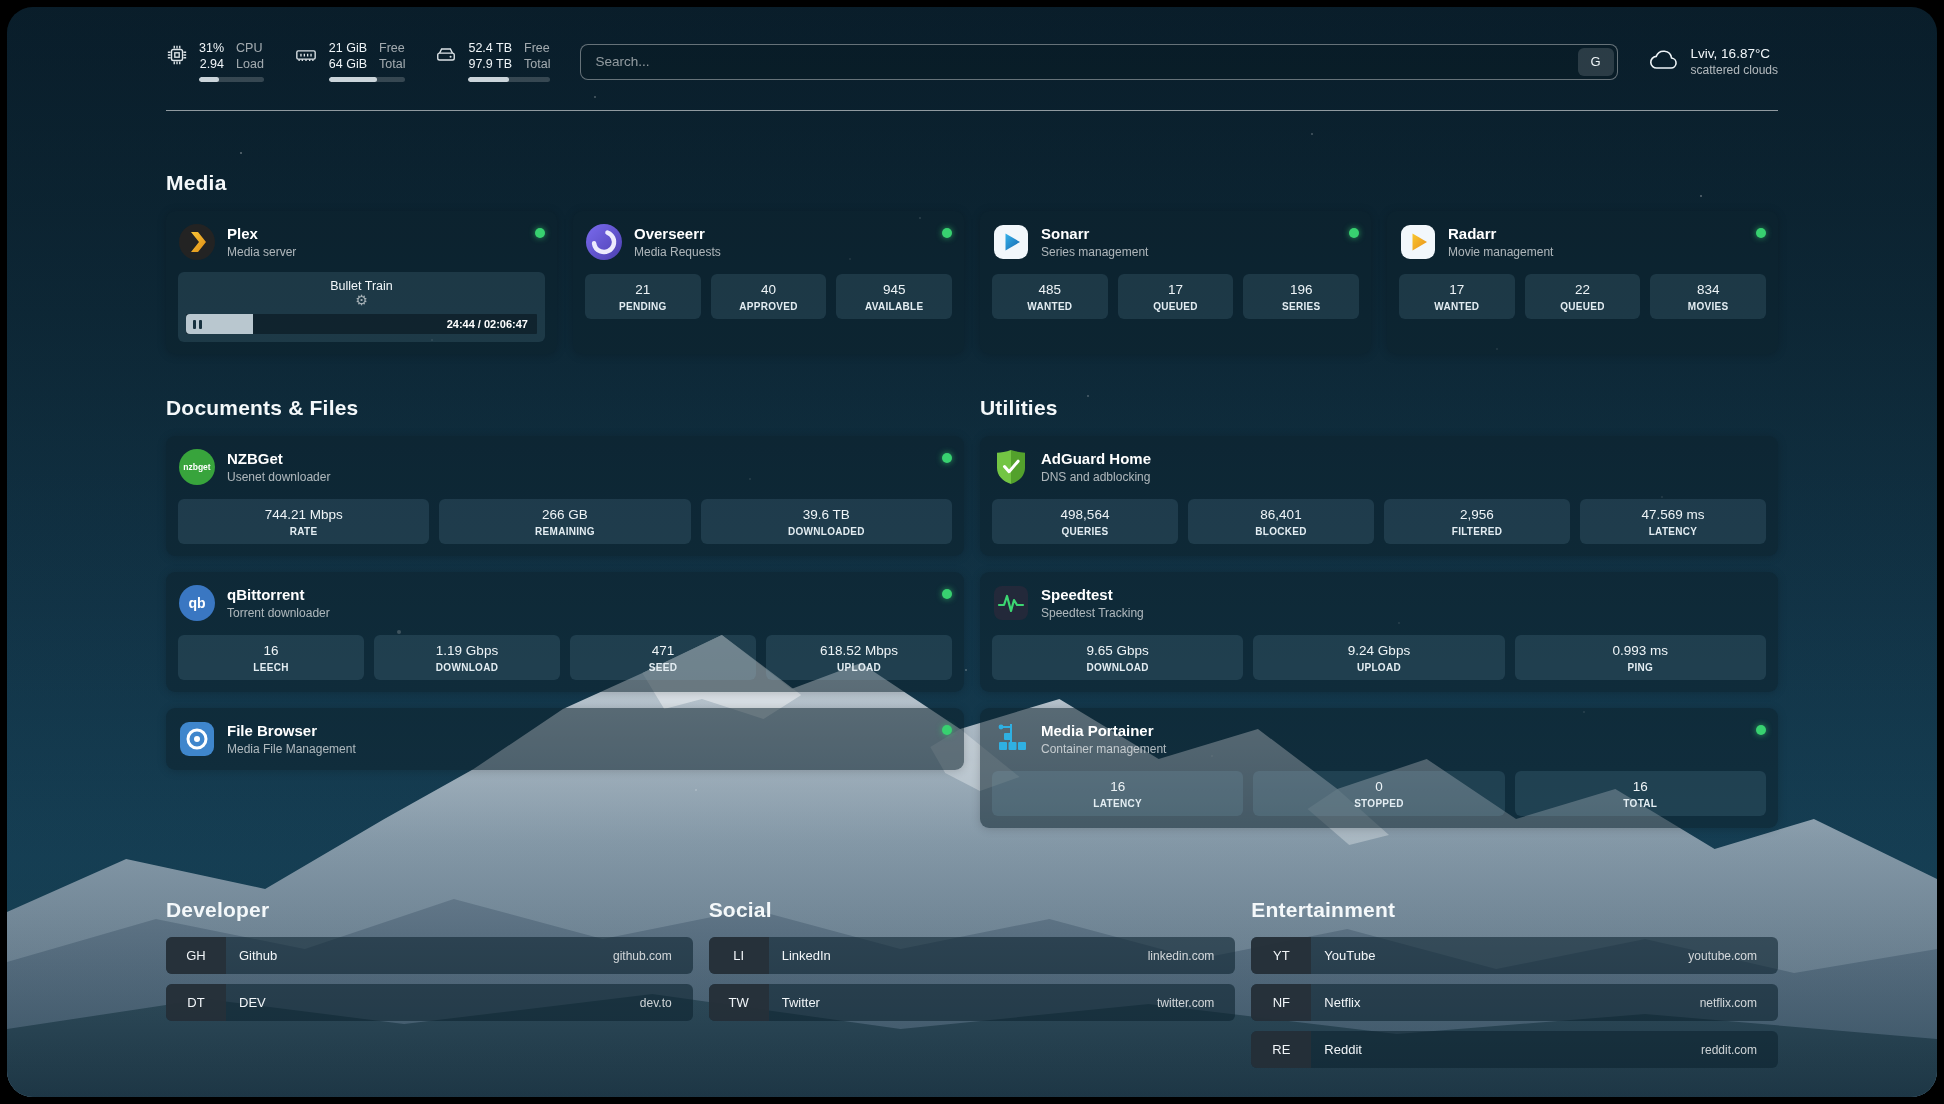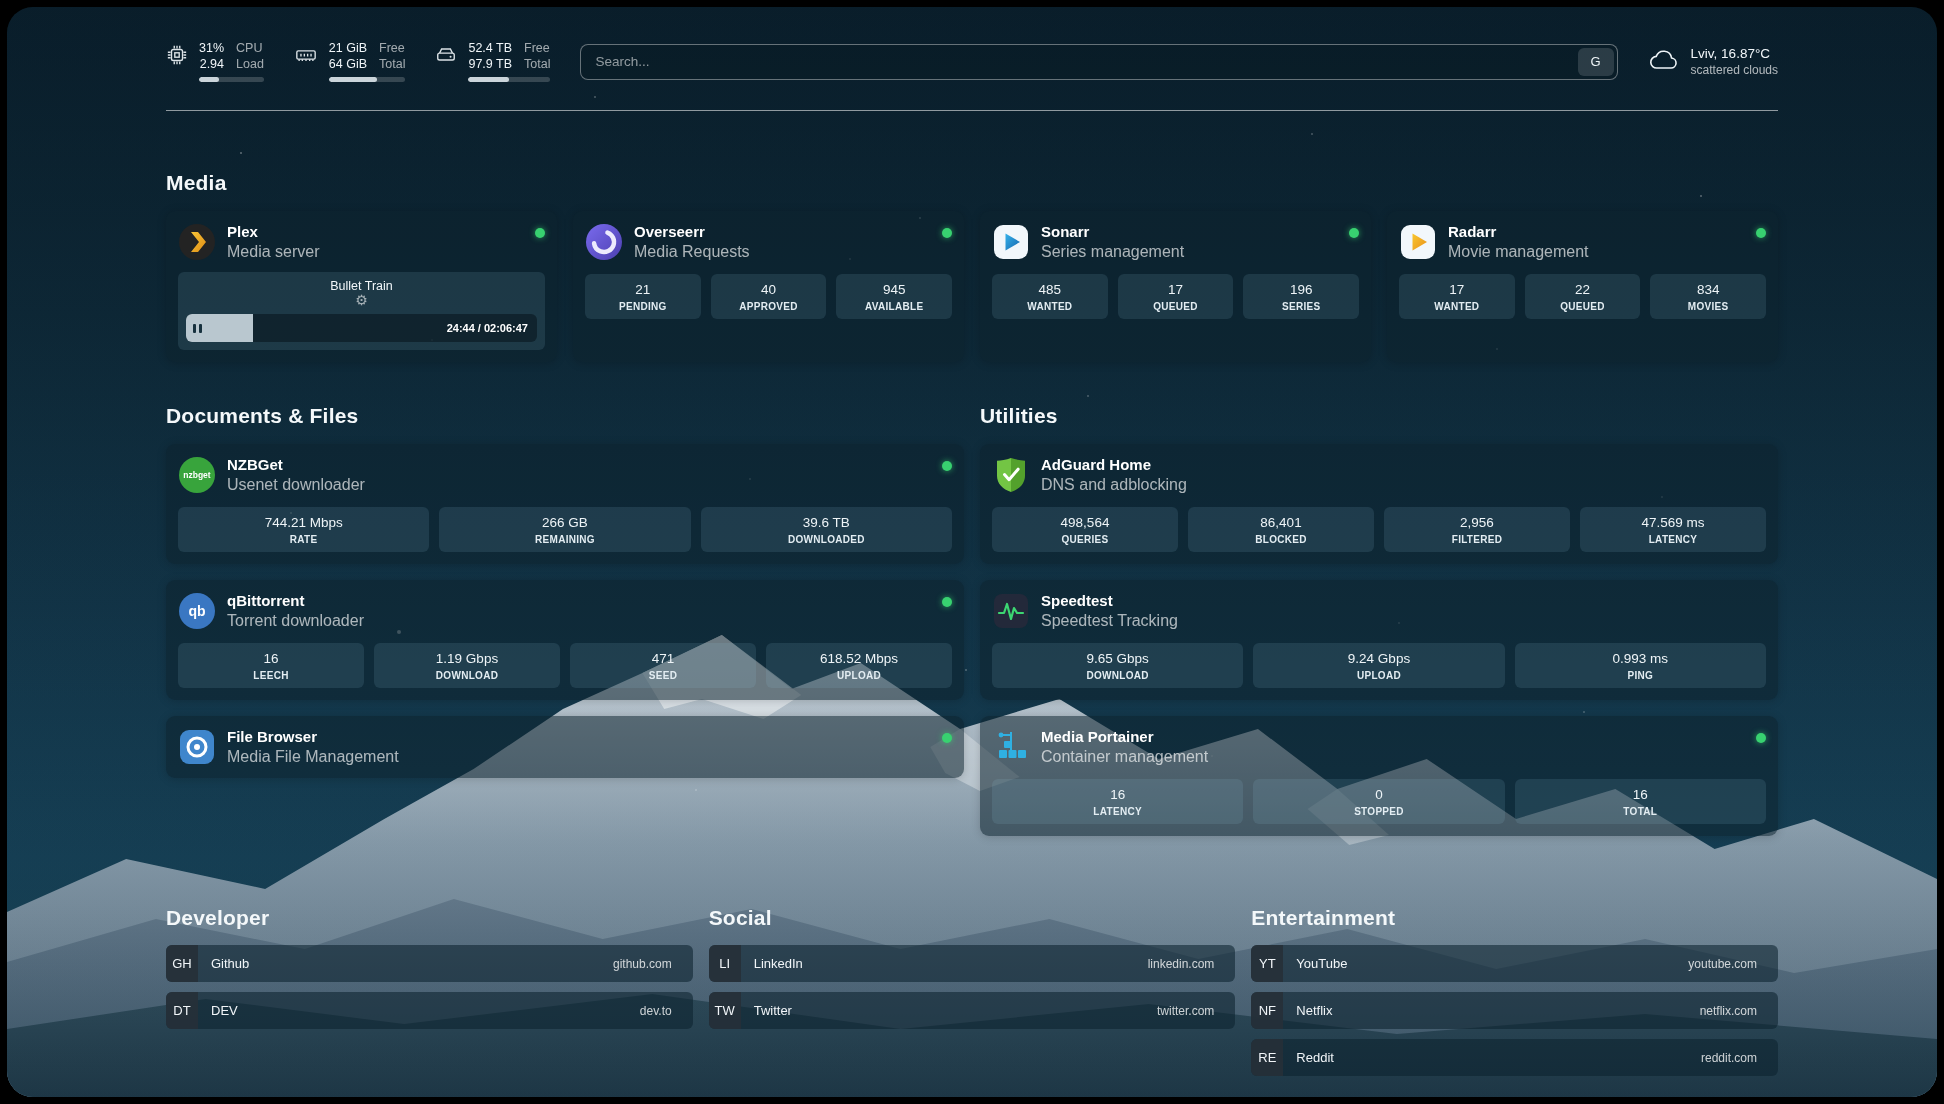--- a/index.html
+++ b/index.html
@@ -53,46 +53,46 @@
   .section-heading { font-size:21px; font-weight:700; color:#f4f8fa; letter-spacing:.2px; }
   .media-heading { margin-top:60px; }
   .media-grid { margin-top:16px; display:grid; grid-template-columns:repeat(4,1fr); gap:16px; }
 
   .card { background:rgba(12,35,46,.55); border-radius:9px; padding:12px; position:relative;
     box-shadow:0 1px 10px rgba(0,0,0,.18); }
   .card-head { display:flex; align-items:center; gap:11px; }
   .svc-icon { width:38px; height:38px; flex:none; display:flex; align-items:center; justify-content:center; }
   .svc-meta { min-width:0; }
   .svc-name { font-size:15px; font-weight:700; color:#fff; }
-  .svc-desc { font-size:16px; color:rgba(255,255,255,.66); margin-top:3px; }
+  .svc-desc { font-size:12px; color:rgba(255,255,255,.66); margin-top:3px; }
   .status-dot { width:10px; height:10px; border-radius:50%; margin-left:auto; align-self:flex-start; margin-top:5px;
     box-shadow:0 0 6px rgba(56,209,112,.7); }
 
   .stats { display:flex; gap:10px; margin-top:13px; }
   .stat { flex:1; background:rgba(150,198,222,.13); border-radius:6px; padding:8px 4px 7px; text-align:center; }
   .stat-value { font-size:13.5px; color:#eef4f7; }
   .stat-label { font-size:10px; font-weight:700; color:#e3edf2; margin-top:4px; letter-spacing:.3px; }
 
   
   .player { margin-top:11px; background:rgba(150,198,222,.13); border-radius:6px; padding:7px 8px 8px; }
   .player-top { display:flex; align-items:center; justify-content:space-between; font-size:12.5px; color:#f2f7fa;flex-direction:column; }
   .gear { font-size:14px; color:rgba(255,255,255,.6); line-height:1; cursor:pointer; }
-  .player-bar { margin-top:7px; height:28px; background:rgba(5,18,26,.55); border-radius:6px; position:relative; overflow:hidden; }
+  .player-bar { margin-top:7px; height:20px; background:rgba(5,18,26,.55); border-radius:1px; position:relative; overflow:hidden; }
   .player-fill { height:100%; background:rgba(208,222,230,.88); border-radius:4px 0 0 4px; display:flex; align-items:center; padding-left:7px; gap:3px; }
   .pbar { width:3px; height:9px; background:#17313e; border-radius:1px; }
   .player-time { position:absolute; right:9px; top:50%; transform:translateY(-50%); font-size:11px; font-weight:700; color:#fff; }
 
   .cols { margin-top:42px; display:grid; grid-template-columns:1fr 1fr; gap:16px; align-items:start; }
   .col-stack { display:flex; flex-direction:column; gap:16px; margin-top:16px; }
 
   
   .bookmarks { margin-top:70px; display:grid; grid-template-columns:repeat(3,1fr); gap:16px; align-items:start; padding-bottom:30px; }
   .bm-rows { display:flex; flex-direction:column; gap:10px; margin-top:15px; }
   .bm-row { display:flex; align-items:center; height:37px; background:rgba(12,35,46,.58); border-radius:6px; overflow:hidden; cursor:pointer; }
-  .bm-abbr { width:32px; align-self:stretch; display:flex; align-items:center; justify-content:center;
+  .bm-abbr { width:60px; align-self:stretch; display:flex; align-items:center; justify-content:center;
     background:rgba(38,48,56,.92); color:#f1f5f8; font-size:13px; flex:none; }
   .bm-label { padding-left:13px; color:#f1f5f8; font-size:13px; }
   .bm-url { margin-left:auto; padding-right:21px; color:rgba(255,255,255,.78); font-size:12px; }
 </style>
 </head>
 <body>
 
 <div class="screen">
 
   <svg class="mountains" viewBox="0 0 1944 520" preserveAspectRatio="none">

